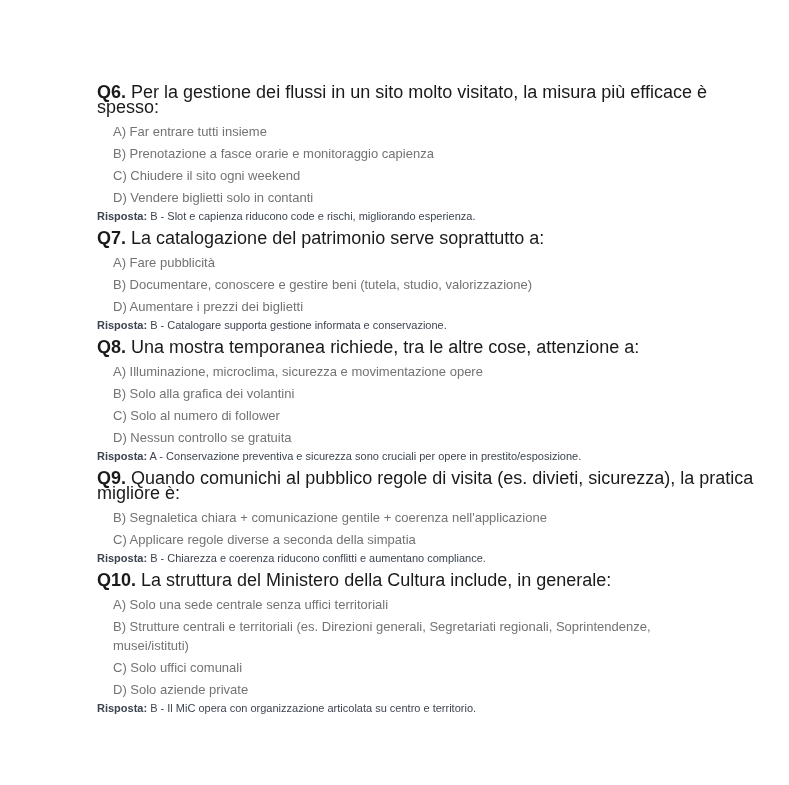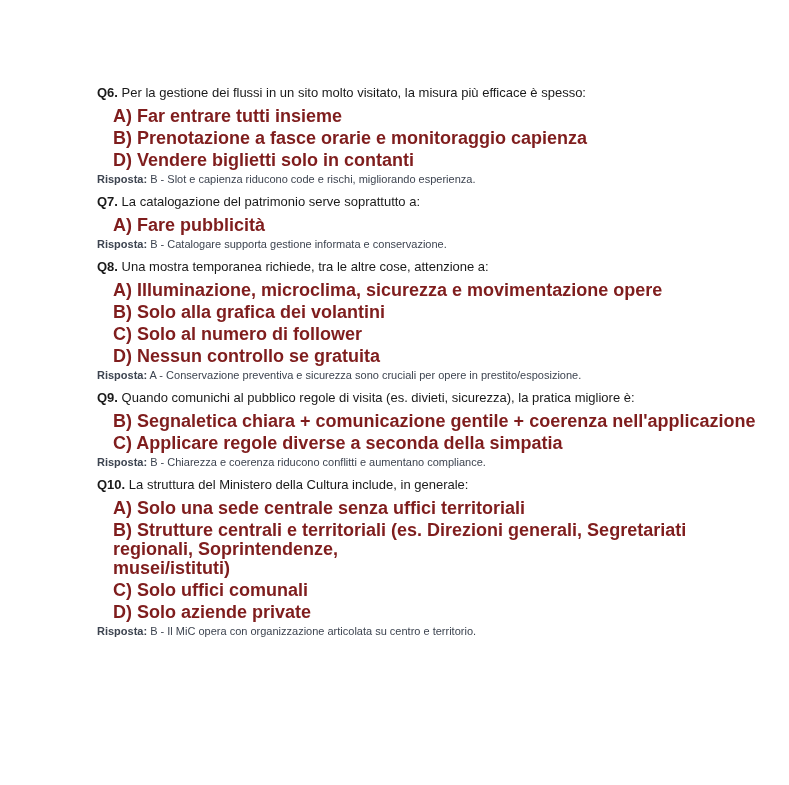--- a/index.html
+++ b/index.html
@@ -16,38 +16,37 @@
   }
   .page {
     box-sizing: content-box;
     padding: 85px 0 0 97px;
     width: 660px;
   }
   .question-block {
     margin: 0 0 8px 0;
   }
   .q-heading {
-    font-size: 13px;
+    font-size: 18px;
     line-height: 15px;
     margin: 0 0 7px 0;
     color: #1a1a1a;
   }
   .q-number {
     font-weight: bold;
   }
   .options {
     padding-left: 16px;
   }
   .option {
-    font-size: 18px;
+    font-size: 13px;
     line-height: 19px;
     margin: 0 0 3px 0;
     white-space: pre-line;
-    color: #7f1d1d;
-    font-weight: bold;
+    color: #737373;
   }
   .answer {
     font-size: 11px;
     line-height: 13px;
     margin: 2px 0 0 0;
     color: #3d4450;
   }
   .answer-label {
     font-weight: bold;
   }
@@ -55,29 +54,32 @@
 </head>
 <body>
 
 <div class="page">
 
   <div class="question-block">
     <p class="q-heading"><span class="q-number">Q6.</span> <span>Per la gestione dei flussi in un sito molto visitato, la misura più efficace è spesso:</span></p>
     <div class="options">
       <div class="option">A) Far entrare tutti insieme</div>
       <div class="option">B) Prenotazione a fasce orarie e monitoraggio capienza</div>
+      <div class="option">C) Chiudere il sito ogni weekend</div>
       <div class="option">D) Vendere biglietti solo in contanti</div>
     </div>
     <p class="answer"><span class="answer-label">Risposta:</span> <span>B - Slot e capienza riducono code e rischi, migliorando esperienza.</span></p>
   </div>
 
   <div class="question-block">
     <p class="q-heading"><span class="q-number">Q7.</span> <span>La catalogazione del patrimonio serve soprattutto a:</span></p>
     <div class="options">
       <div class="option">A) Fare pubblicità</div>
+      <div class="option">B) Documentare, conoscere e gestire beni (tutela, studio, valorizzazione)</div>
+      <div class="option">D) Aumentare i prezzi dei biglietti</div>
     </div>
     <p class="answer"><span class="answer-label">Risposta:</span> <span>B - Catalogare supporta gestione informata e conservazione.</span></p>
   </div>
 
   <div class="question-block">
     <p class="q-heading"><span class="q-number">Q8.</span> <span>Una mostra temporanea richiede, tra le altre cose, attenzione a:</span></p>
     <div class="options">
       <div class="option">A) Illuminazione, microclima, sicurezza e movimentazione opere</div>
       <div class="option">B) Solo alla grafica dei volantini</div>
       <div class="option">C) Solo al numero di follower</div>

